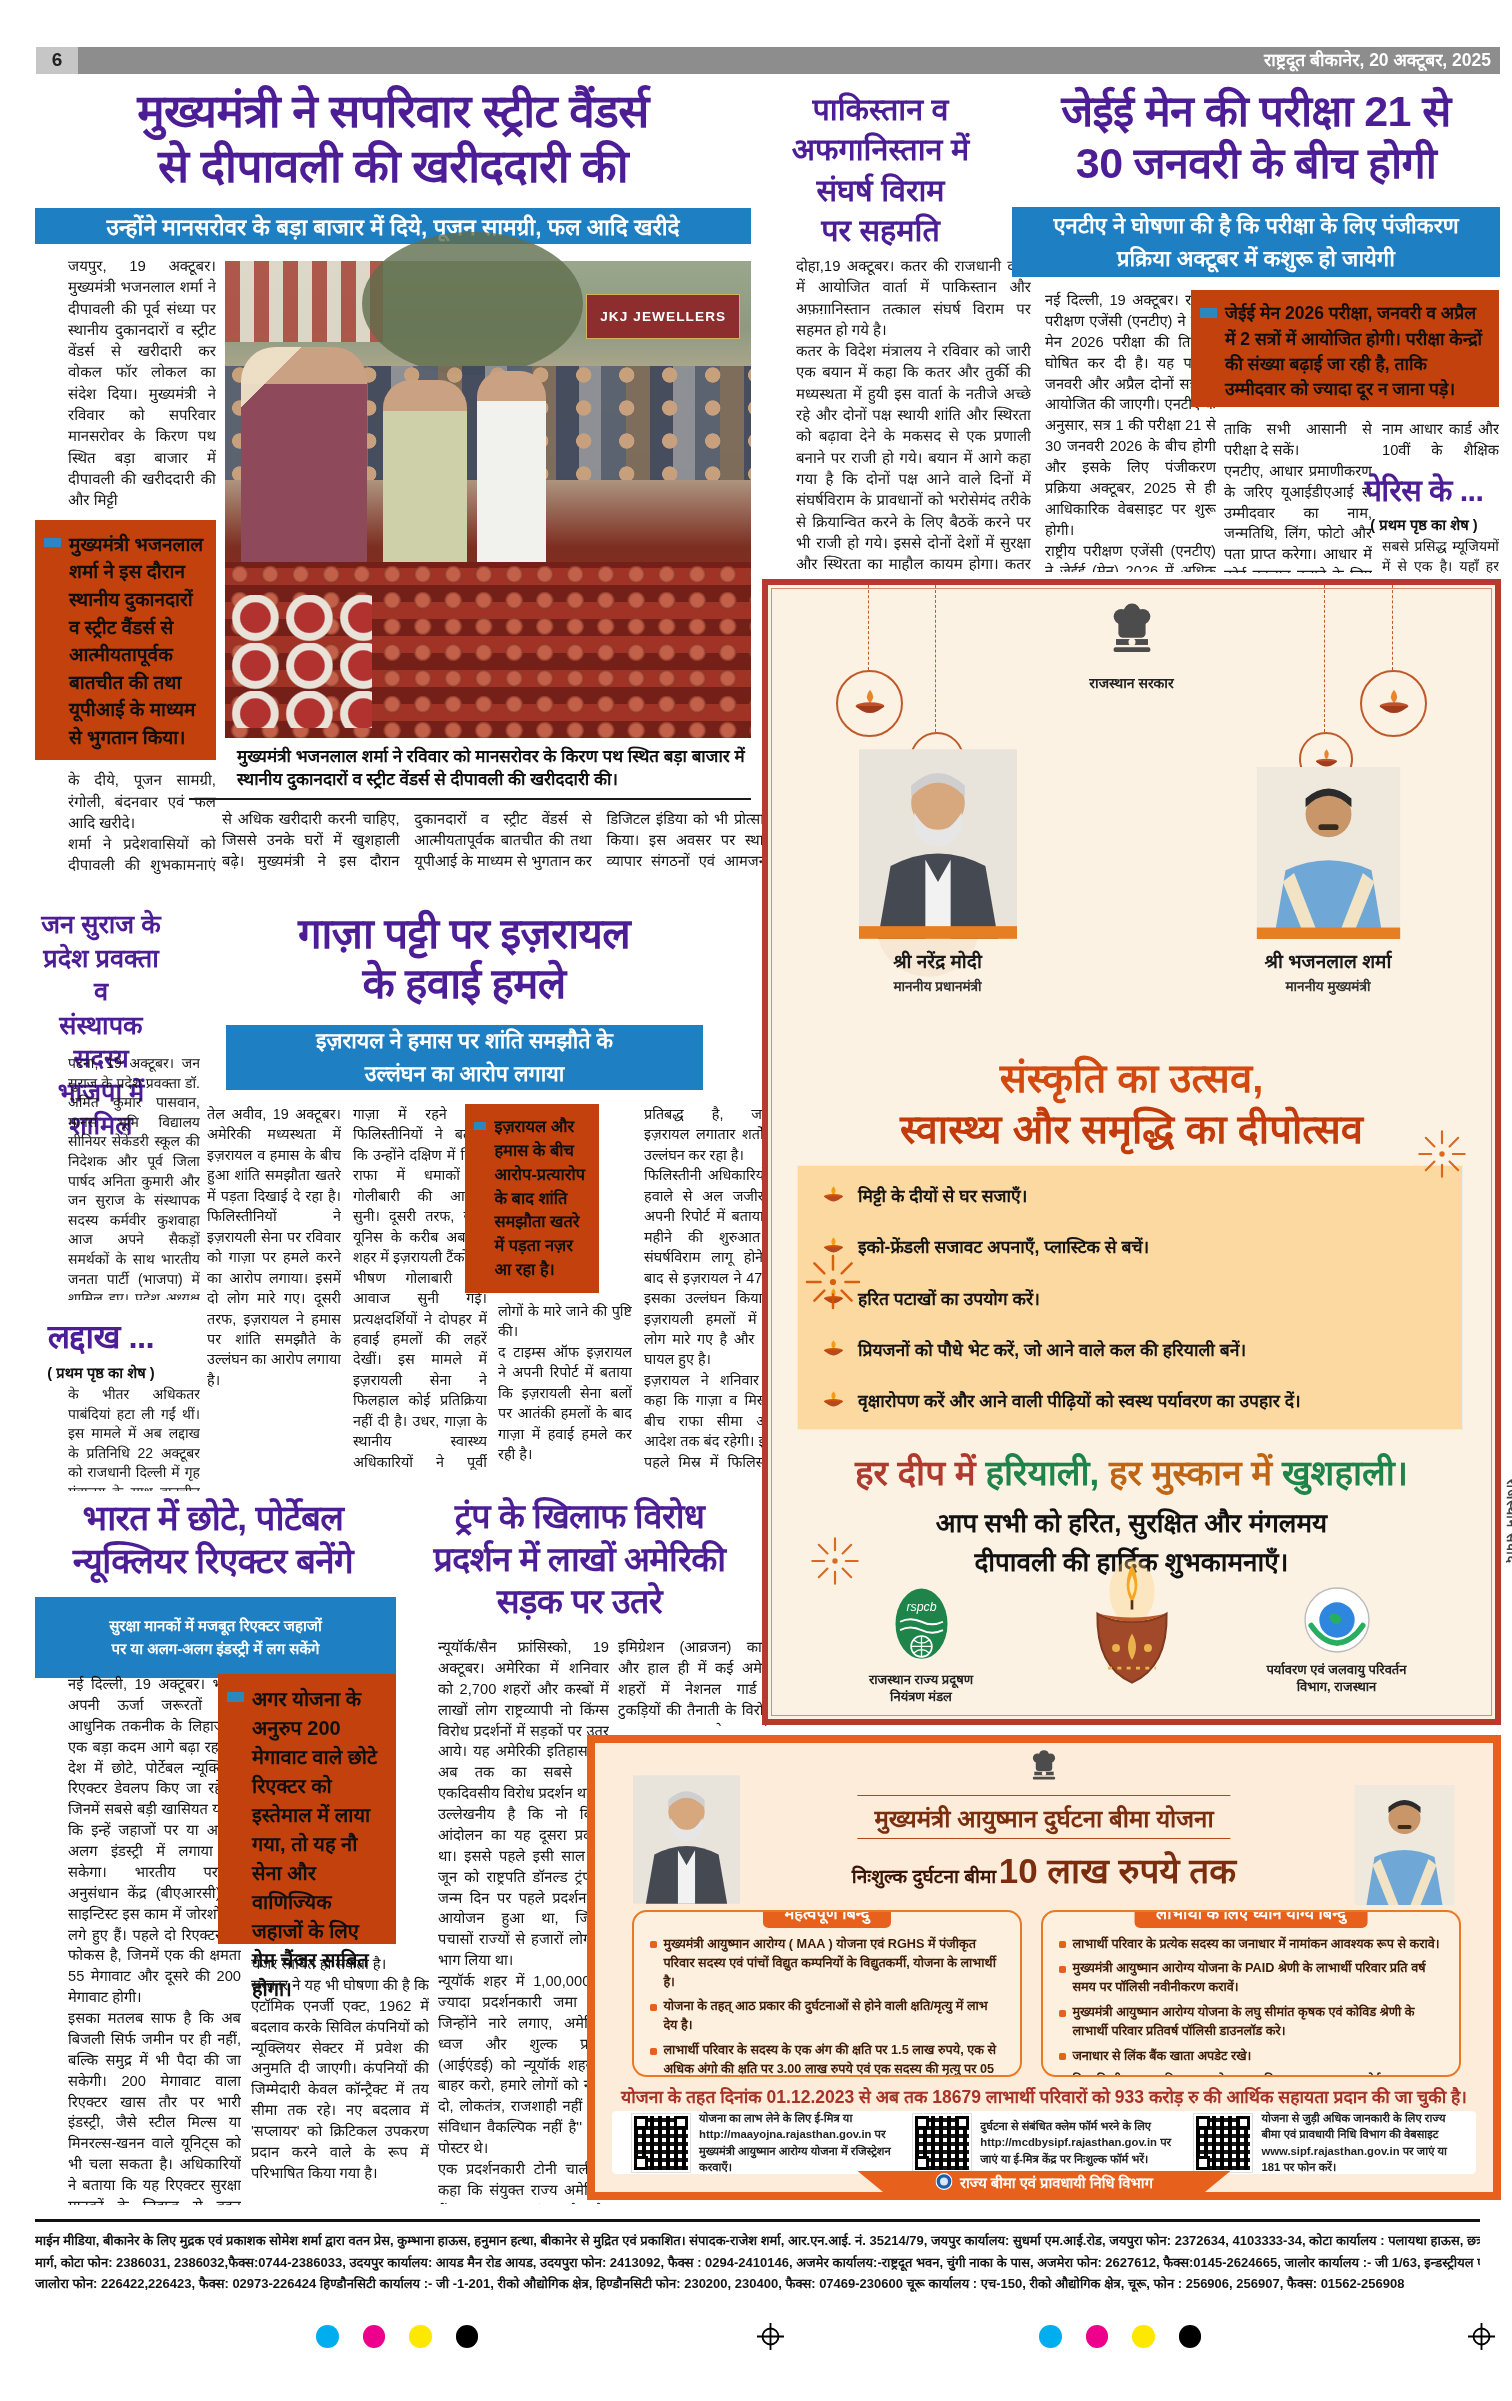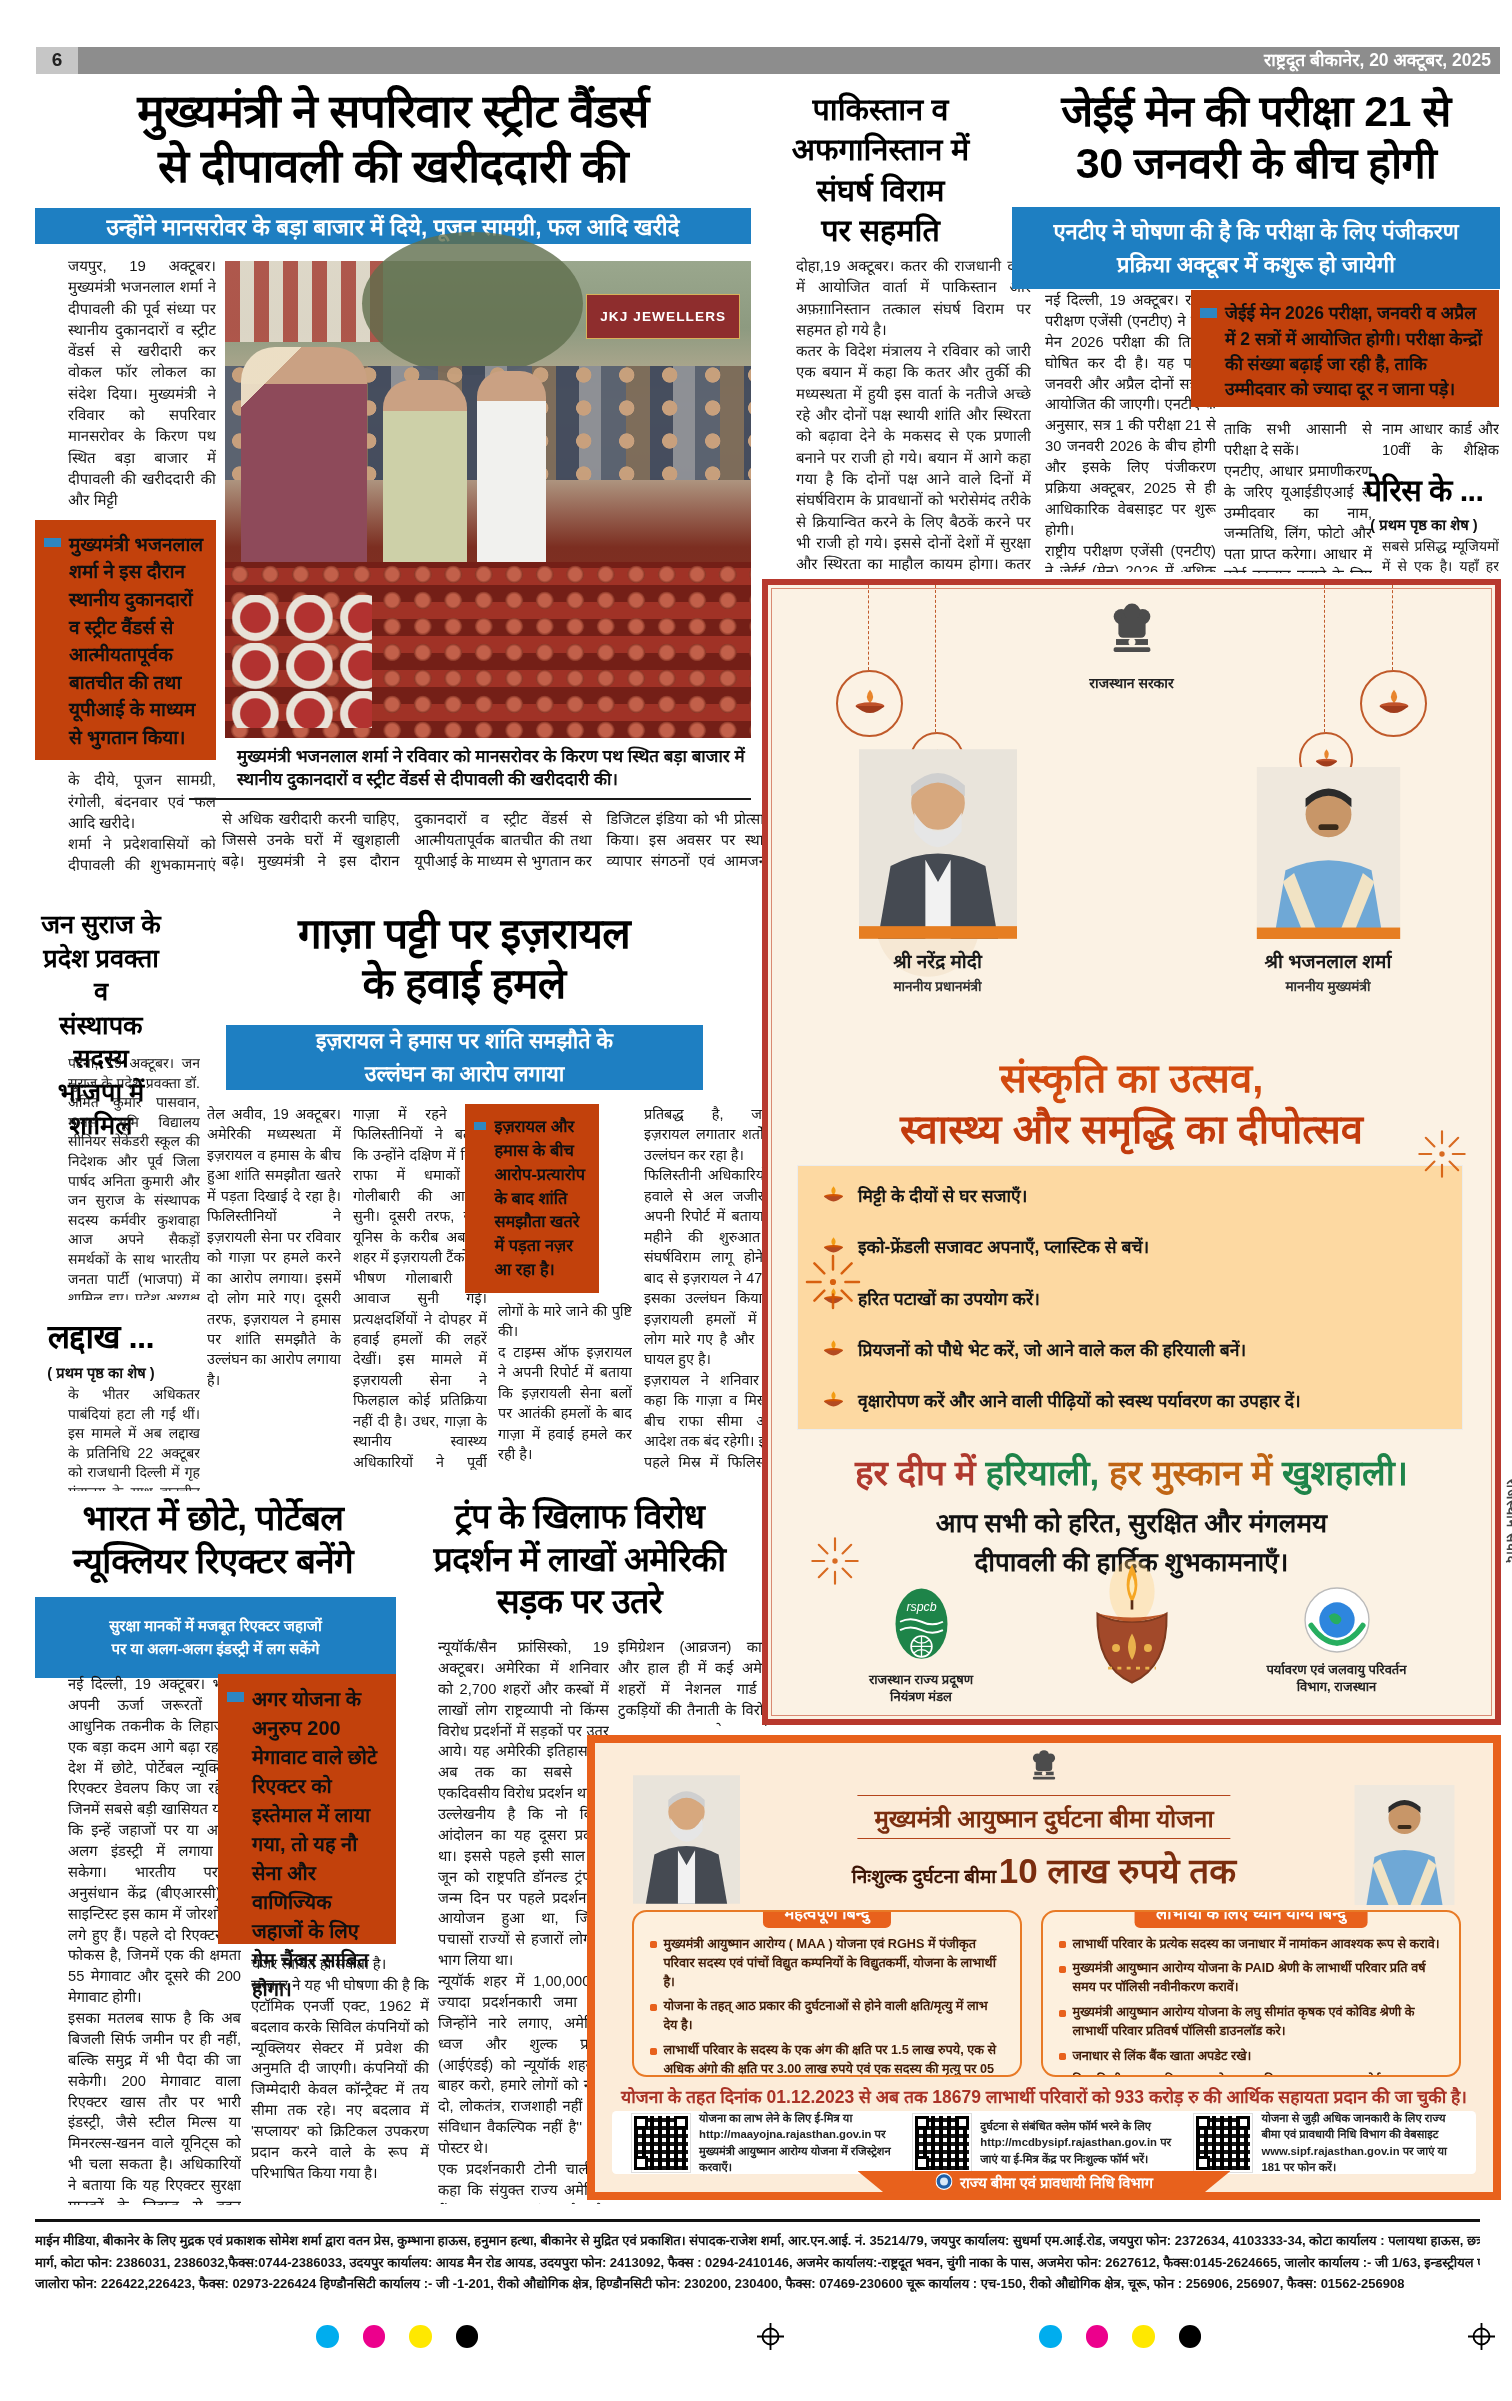--- a/index.html
+++ b/index.html
@@ -12,21 +12,21 @@
   .hid{overflow:hidden;}
   .bd{font-weight:700;}
 
   
   .hdrbar{left:36px;top:47px;width:1464px;height:26.5px;background:#8d8d8d;}
   .pagenum{left:0;top:0;width:42px;height:26.5px;background:#c6c6c6;font-size:19px;font-weight:700;
            color:#222;display:flex;align-items:center;justify-content:center;}
   .masthead{right:9px;top:0;height:26.5px;line-height:26.5px;color:#fff;font-size:17.5px;font-weight:700;}
 
   
-  .headline{font-weight:800;color:#000000;letter-spacing:-0.6px;}
+  .headline{font-weight:800;color:#4c1d95;letter-spacing:-0.6px;}
   .bluebar{background:#1e7fc2;color:#fff;font-weight:700;display:flex;align-items:center;justify-content:center;}
   .body-txt{font-size:14.7px;line-height:1.42;color:#151515;}
   .callout{background:#c2410c;display:flex;gap:8px;padding:11.3px 9px 9px 9px;box-sizing:border-box;}
   .sq{flex:0 0 auto;width:17px;height:9.6px;background:#2e86c1;margin-top:6.8px;}
   .callout .ct{font-weight:700;line-height:1.45;color:#101010;}
 
   
   .photo{background:linear-gradient(180deg,#9aa78d 0%,#8d9a80 14%,#c3b096 30%,#b4a28c 44%,#7c2e21 60%,#8c3526 100%);}
   .ph-awning{left:0;top:0;width:30%;height:17%;background:repeating-linear-gradient(90deg,#b24a41 0 14.7px,#e9e0d2 14.7px 29px);opacity:.85;}
   .ph-tree{left:26%;top:-6%;width:42%;height:30%;background:#5f6e4c;border-radius:50%;opacity:.8;}
@@ -143,21 +143,21 @@
 
   <div class="abs headline pre ctr" style="left:763px;top:89px;width:235px;font-size:30.5px;line-height:1.32;letter-spacing:0;">पाकिस्तान व
 अफगानिस्तान में
 संघर्ष विराम
 पर सहमति</div>
   <div class="abs body-txt just pre hid" style="left:763px;top:255px;width:235px;height:316px;font-size:15px;">दोहा,19 अक्टूबर। कतर की राजधानी दोहा में आयोजित वार्ता में पाकिस्तान और अफ़ग़ानिस्तान तत्काल संघर्ष विराम पर सहमत हो गये है।
 कतर के विदेश मंत्रालय ने रविवार को जारी एक बयान में कहा कि कतर और तुर्की की मध्यस्थता में हुयी इस वार्ता के नतीजे अच्छे रहे और दोनों पक्ष स्थायी शांति और स्थिरता को बढ़ावा देने के मकसद से एक प्रणाली बनाने पर राजी हो गये। बयान में आगे कहा गया है कि दोनों पक्ष आने वाले दिनों में संघर्षविराम के प्रावधानों को भरोसेमंद तरीके से क्रियान्वित करने के लिए बैठकें करने पर भी राजी हो गये। इससे दोनों देशों में सुरक्षा और स्थिरता का माहौल कायम होगा। कतर के विदेश मंत्रालय ने उम्मीद जाहिर करते हुए कहा कि यह कदम पाकिस्तान और अफ़ग़ानिस्तान के बीच सरहद पर तनाव को कम करने और इलाके में अमन की मज़बूत बुनियाद रखने में मददगार साबित होगा।</div>
 
   <div class="abs headline pre ctr" style="left:1012px;top:85px;width:488px;font-size:43px;line-height:1.22;">जेईई मेन की परीक्षा 21 से
 30 जनवरी के बीच होगी</div>
-  <div class="abs bluebar pre ctr" style="left:1012px;top:207px;width:488px;height:82px;font-size:22px;line-height:1.5;">एनटीए ने घोषणा की है कि परीक्षा के लिए पंजीकरण
+  <div class="abs bluebar pre ctr" style="left:1012px;top:207px;width:488px;height:70px;font-size:22px;line-height:1.5;">एनटीए ने घोषणा की है कि परीक्षा के लिए पंजीकरण
 प्रक्रिया अक्टूबर में कशुरू हो जायेगी</div>
   <div class="abs body-txt just pre hid" style="left:1012px;top:290px;width:171px;height:282px;">नई दिल्ली, 19 अक्टूबर। राष्ट्रीय परीक्षण एजेंसी (एनटीए) ने जेईई मेन 2026 परीक्षा की तिथियां घोषित कर दी है। यह परीक्षा जनवरी और अप्रैल दोनों सत्रों में आयोजित की जाएगी। एनटीए के अनुसार, सत्र 1 की परीक्षा 21 से 30 जनवरी 2026 के बीच होगी और इसके लिए पंजीकरण प्रक्रिया अक्टूबर, 2025 से ही आधिकारिक वेबसाइट पर शुरू होगी।
 राष्ट्रीय परीक्षण एजेंसी (एनटीए) ने जेईई (मेन) 2026 में अधिक उम्मीदवारों को शामिल करने के लिए कई कदम उठाए हैं। इसके तहत परीक्षा केंद्रों की संख्या बढ़ाई जा रही है ताकि</div>
   <div class="abs callout" style="left:1191px;top:290px;width:308px;height:117px;">
     <span class="sq"></span>
     <span class="ct" style="font-size:17.5px;">जेईई मेन 2026 परीक्षा, जनवरी व अप्रैल में 2 सत्रों में आयोजित होगी। परीक्षा केन्द्रों की संख्या बढ़ाई जा रही है, ताकि उम्मीदवार को ज्यादा दूर न जाना पड़े।</span>
   </div>
   <div class="abs body-txt just pre hid" style="left:1191px;top:419px;width:148px;height:154px;">ताकि सभी आसानी से परीक्षा दे सकें।
 एनटीए, आधार प्रमाणीकरण के जरिए यूआईडीएआई से उम्मीदवार का नाम, जन्मतिथि, लिंग, फोटो और पता प्राप्त करेगा। आधार में कोई बदलाव कराने के लिए उम्मीदवार को यूआईडीएआई के दिशा निर्देशों का पालन करना होगा। लेकिन, पिता/माता/अभिभावक का नाम आदि आधार में दर्ज नहीं होते, इसलिए उम्मीदवारों को यह जानकारी ऑनलाइन आवेदन पत्र में अलग से भरनी होगी। यदि किसी उम्मीदवार का</div>
   <div class="abs hid" style="left:1349px;top:419px;width:150px;height:154px;">

